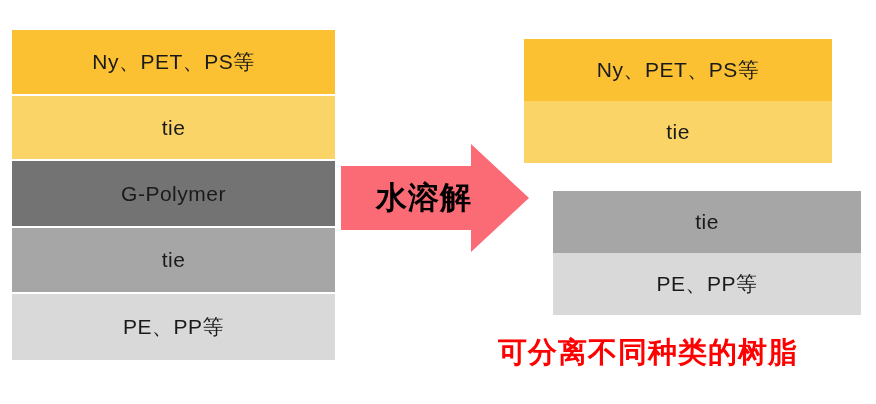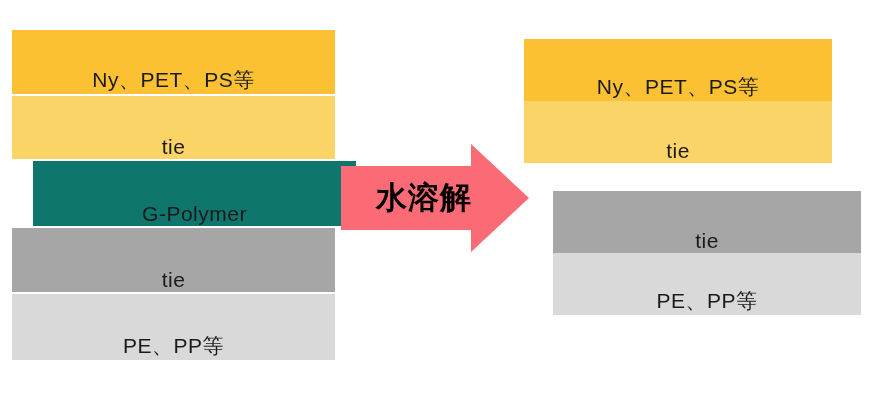--- a/index.html
+++ b/index.html
@@ -13,21 +13,21 @@
   #canvas {
     position: relative;
     width: 876px;
     height: 404px;
     background: #ffffff;
     overflow: hidden;
   }
   .layer {
     position: absolute;
     display: flex;
-    align-items: flex-end;
+    align-items: center;
     justify-content: center;
     color: #1a1a1a;
     font-size: 21px;
     font-weight: 400;
     letter-spacing: 0.5px;
     font-family: "Liberation Sans", "DejaVu Sans", sans-serif;
     box-sizing: border-box;
     white-space: nowrap;
   }
   
@@ -105,21 +105,21 @@
 
 <div id="canvas">
 
   <div id="stack-left">
     <div class="layer l-top" style="background:#FBC132;">
       <span>Ny、PET、PS等</span>
     </div>
     <div class="layer l-tie1" style="background:#FBD468;">
       <span>tie</span>
     </div>
-    <div class="layer l-gpoly" style="background:#0f766e;margin-left:21px;">
+    <div class="layer l-gpoly" style="background:#737373;">
       <span>G-Polymer</span>
     </div>
     <div class="layer l-tie2" style="background:#A6A6A6;">
       <span>tie</span>
     </div>
     <div class="layer l-base" style="background:#D9D9D9;">
       <span>PE、PP等</span>
     </div>
   </div>
 
@@ -141,14 +141,15 @@
 
   <div id="stack-right-bottom">
     <div class="layer rb-tie" style="background:#A6A6A6;">
       <span>tie</span>
     </div>
     <div class="layer rb-base" style="background:#D9D9D9;">
       <span>PE、PP等</span>
     </div>
   </div>
 
+  <div id="caption">可分离不同种类的树脂</div>
 
 </div>
 
 </body></html>

